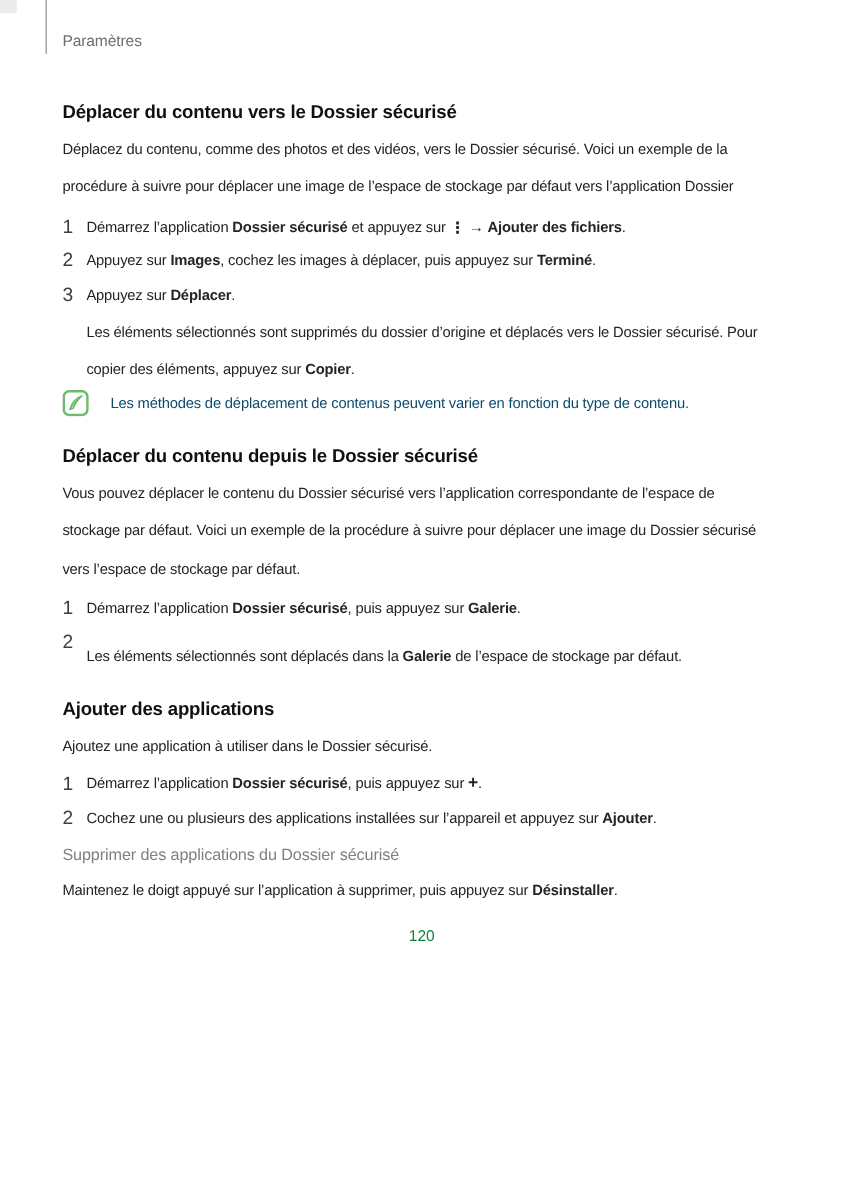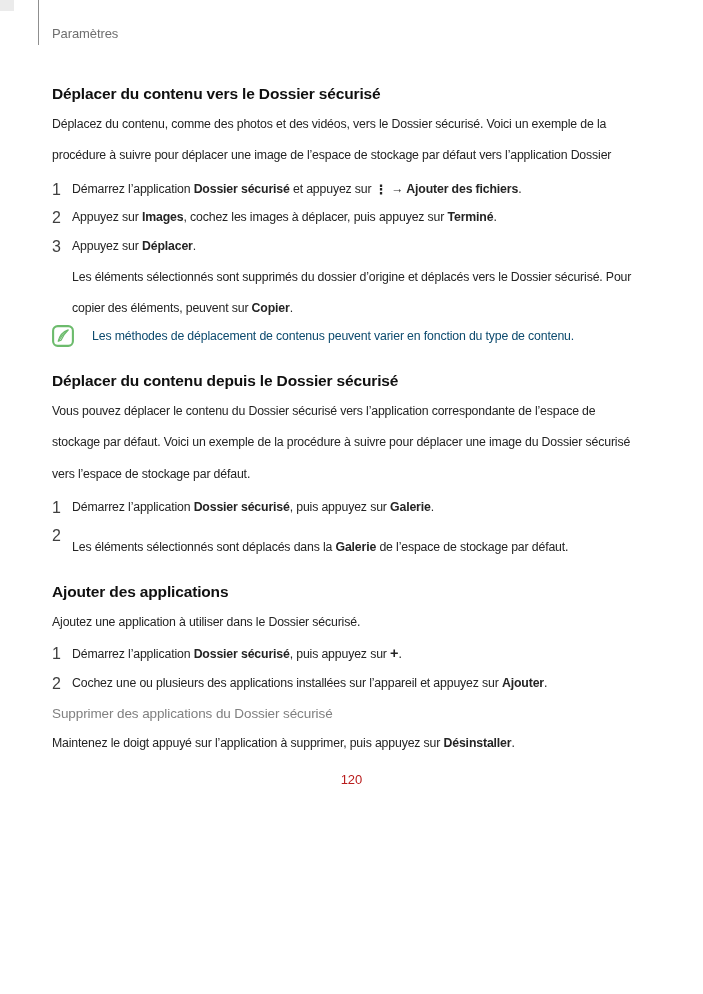--- a/index.html
+++ b/index.html
@@ -41,21 +41,21 @@
   .more-options-icon { display: inline-block; font-size: 13px; line-height: 1; transform: translateY(1px); }
   .add-icon { font-size: 14.5px; }
 
   .note { display: flex; align-items: flex-start; margin-top: 6px; }
   .note-icon { flex: 0 0 22px; width: 22px; height: 22px; margin-right: 18px; }
   .note-text { font-size: 12.3px; line-height: 22px; letter-spacing: -0.15px; color: #0c4a6e; }
 
   .subheading { margin-top: 12px; font-size: 13.5px; font-weight: 400; color: #808080; letter-spacing: -0.1px; line-height: 17px; }
   .sub-body { margin-top: 10px; font-size: 12.3px; line-height: 19.4px; letter-spacing: -0.15px; }
 
-  .page-number { position: absolute; left: 0; right: 0; bottom: 21px; text-align: center; font-size: 13px; color: #b91c1c; }
+  .page-number { position: absolute; left: 0; right: 0; bottom: 21px; text-align: center; font-size: 13px; color: #15803d; }
 </style>
 </head>
 <body>
 
 <div class="page">
   <div class="corner-artifact"></div>
   <div class="header-rule"></div>
   <div class="running-header">Paramètres</div>
 
   <div class="content">
@@ -74,21 +74,21 @@
         <div class="step">
           <span class="step-num">2</span>
           <div class="step-body"><span>Appuyez sur </span><span class="b">Images</span><span>, cochez les images à déplacer, puis appuyez sur </span><span class="b">Terminé</span><span>.</span></div>
         </div>
         <div class="step">
           <span class="step-num">3</span>
           <div class="step-body">
             <div class="step-text"><span>Appuyez sur </span><span class="b">Déplacer</span><span>.</span></div>
             <div class="step-detail">
               <span class="line"><span>Les éléments sélectionnés sont supprimés du dossier d’origine et déplacés vers le Dossier sécurisé. Pour</span></span>
-              <span class="line"><span>copier des éléments, peuvent sur </span><span class="b">Copier</span><span>.</span></span>
+              <span class="line"><span>copier des éléments, appuyez sur </span><span class="b">Copier</span><span>.</span></span>
             </div>
           </div>
         </div>
       </div>
       <div class="note">
         <span class="note-icon">
           <svg width="22" height="22" viewBox="0 0 22 22">
             <rect x="1.1" y="1.1" width="19.8" height="19.8" rx="4.6" fill="none" stroke="#6cbb6c" stroke-width="2.1"></rect>
             <path d="M6.3 16.2 C7.6 10.6 11.2 6.6 16.2 4.9 C13.2 7.6 10.6 10.9 9.1 15.1 Z" fill="none" stroke="#6cbb6c" stroke-width="1.3" stroke-linejoin="round"></path>
             <path d="M6.3 16.2 C8.8 12 11.8 8.3 15.3 5.4" fill="none" stroke="#6cbb6c" stroke-width="1.1"></path>

